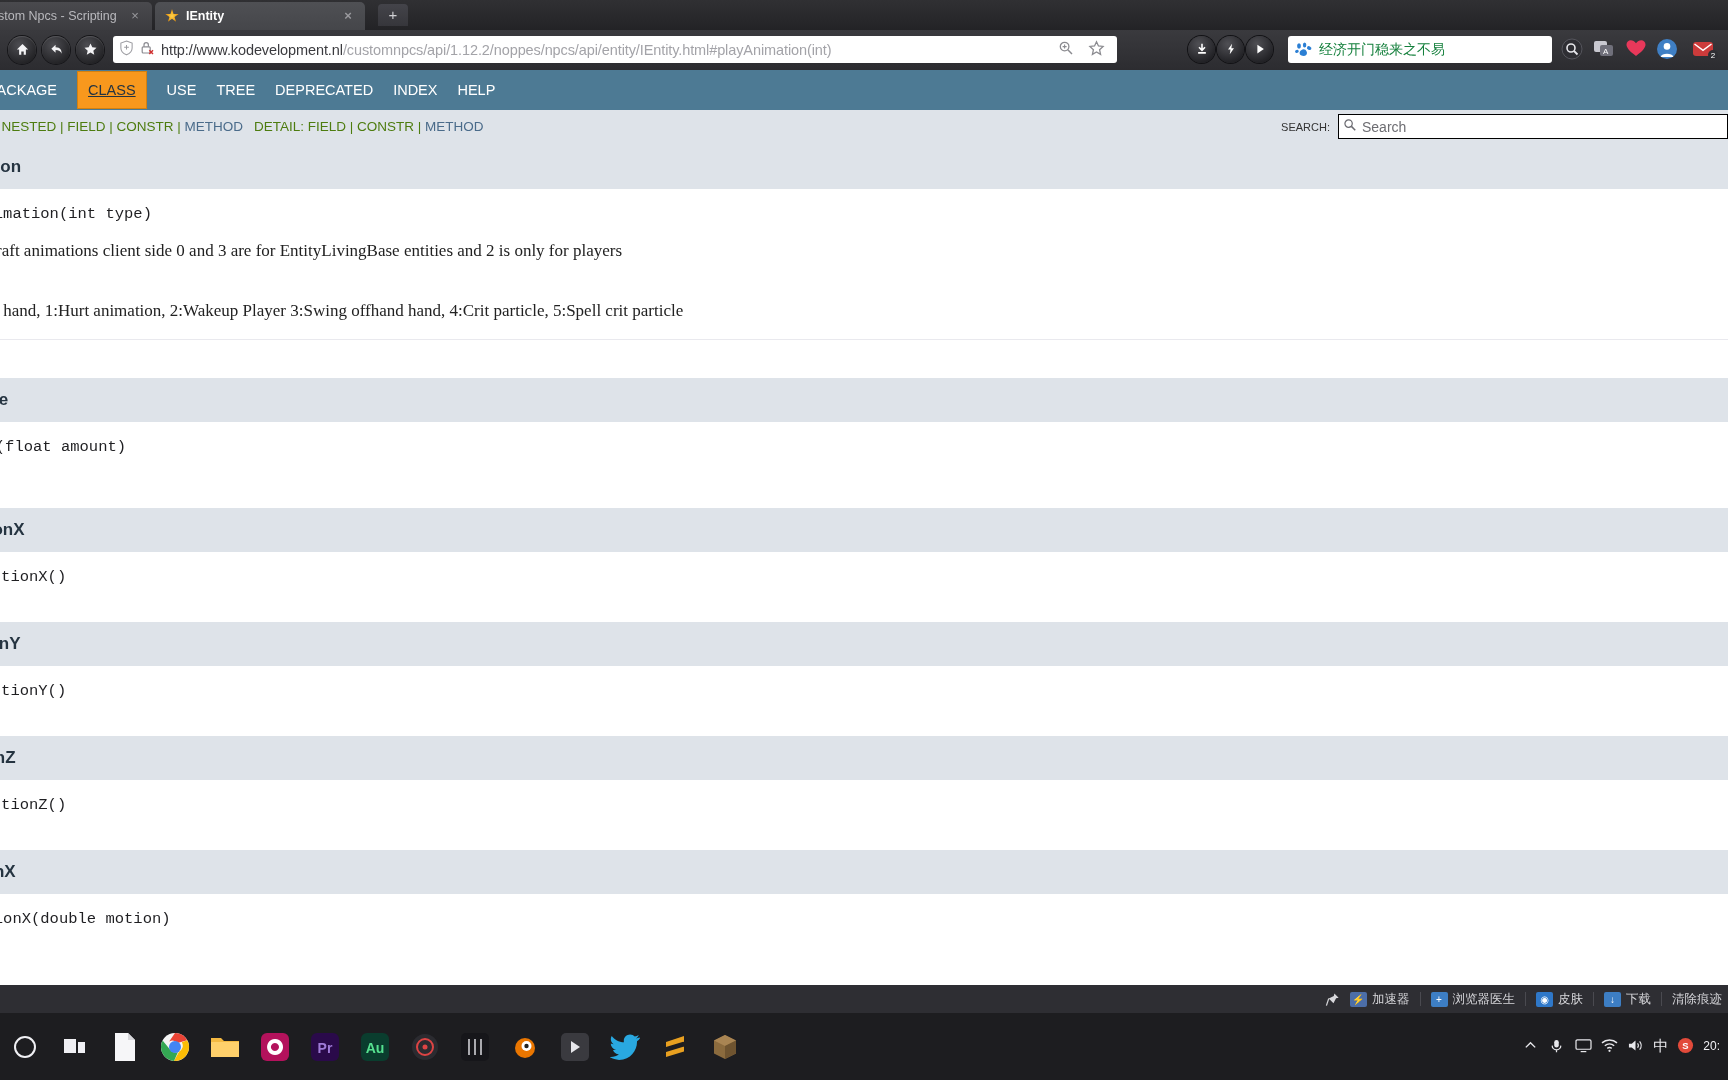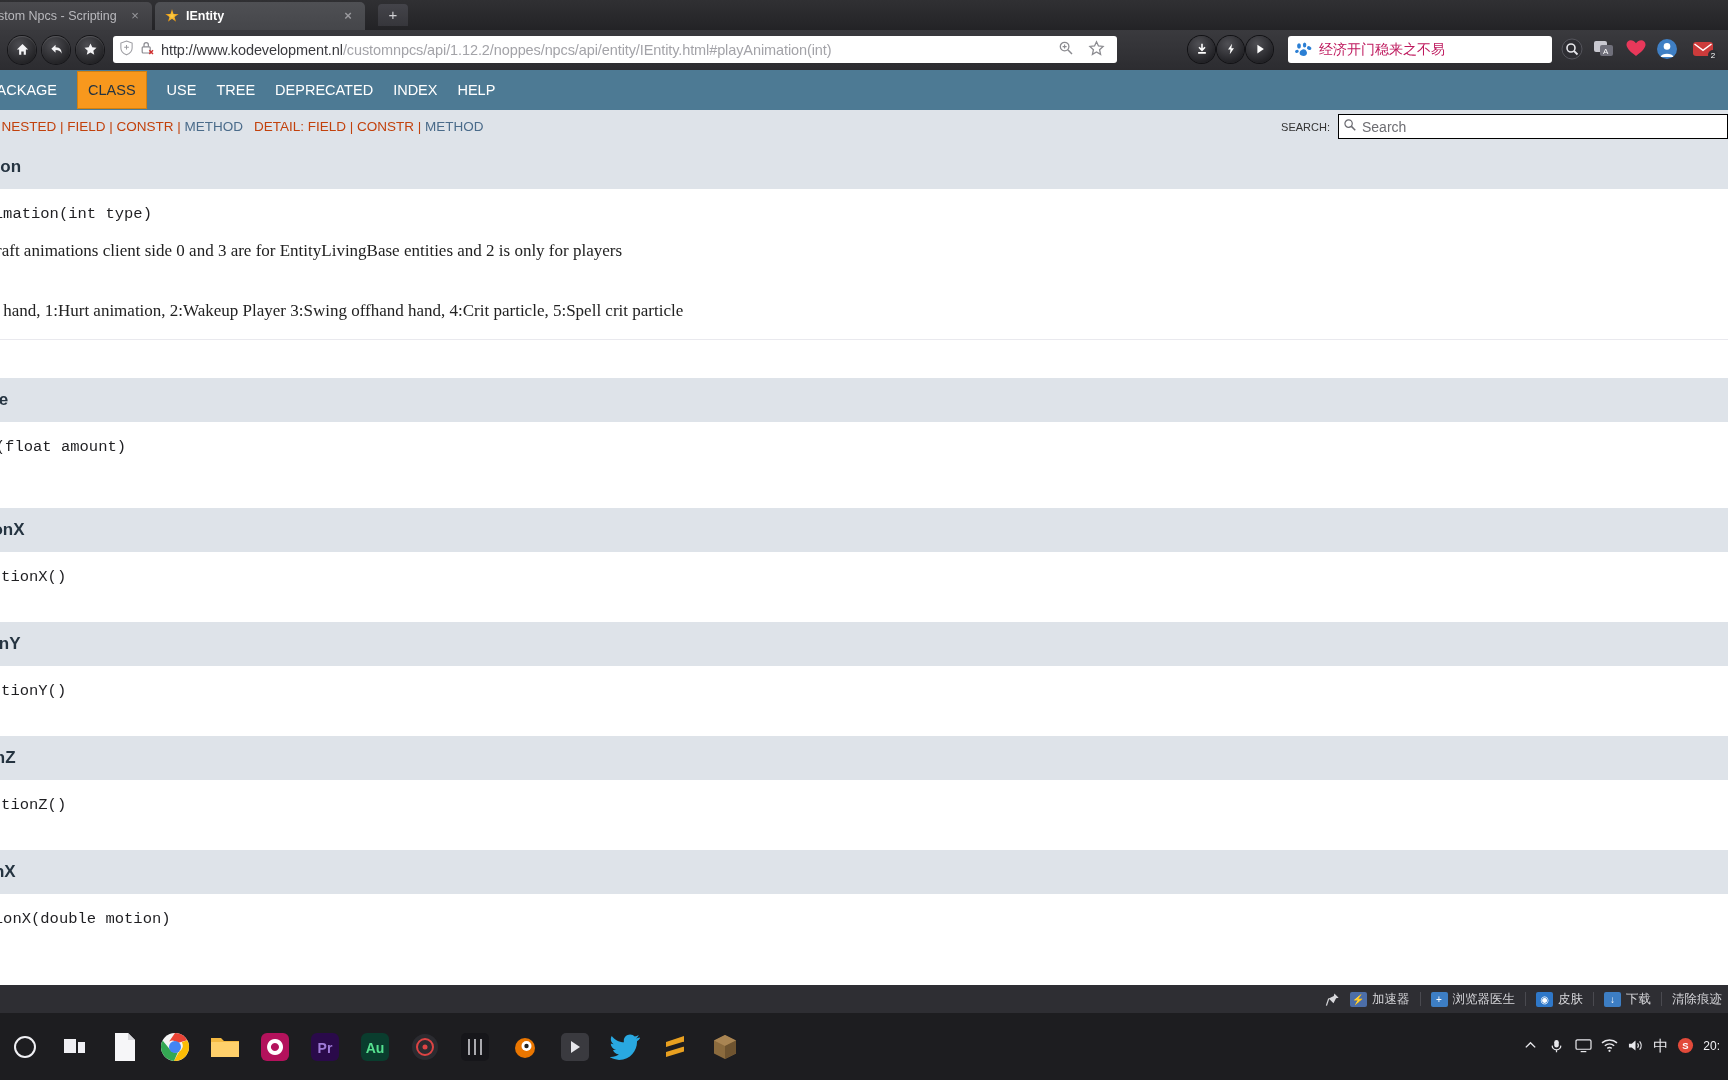--- a/index.html
+++ b/index.html
@@ -92,21 +92,21 @@
   }
 
   .searchbox {
     position:absolute; left:1288px; top:6px; width:264px; height:27px;
     background:#fff; border-radius:3px; display:flex; align-items:center; padding:0 7px;
   }
   .baidu-icon {
     flex:0 0 18px; height:16px; margin-right:6px;
     position:relative;
   }
-  .search-q { font-size:14px; color:#be185d; white-space:nowrap; overflow:hidden; }
+  .search-q { font-size:14px; color:#15803d; white-space:nowrap; overflow:hidden; }
 
   .tb-icon {
     position:absolute; top:8px; width:24px; height:24px;
     cursor:pointer; text-align:center; line-height:24px; font-size:13px; color:#e6e6ea;
   }
 
   
   .page {
     position:absolute; left:0; top:70px; width:1728px; height:965px;
     background:#ffffff; overflow:hidden;
@@ -117,32 +117,32 @@
     display:flex; align-items:center;
     padding-left:0;
   }
   .topnav a {
     font-size:14.5px; color:#ffffff; margin-right:20px;
     text-decoration:none; cursor:pointer; white-space:nowrap;
   }
   .topnav a.first { margin-left:-12px; }
   .topnav a.sel {
     background:#f8981d; color:#253441;
-    padding:10px 10px; border:1px solid #d4810f; font-weight:normal;
+    padding:10px 10px; border:1px solid #d4810f; font-weight:normal;text-decoration:underline;
   }
 
   .subnav {
     position:absolute; left:0; top:40px; width:1728px; height:35px;
     background:#dee3e9;
     font-size:13.5px; color:#333;
   }
   .subnav .left  { position:absolute; left:-74px; top:9px; white-space:nowrap; }
   .subnav .mid   { position:absolute; left:254px; top:9px; white-space:nowrap; }
   .subnav a { color:#4a6b8a; text-decoration:none; cursor:pointer; }
-  .subnav .plain { color:#c2410c; }
+  .subnav .plain { color:#4d7c0f; }
   .subnav .searchwrap {
     position:absolute; right:0px; top:4px; display:flex; align-items:center;
   }
   .subnav .searchlabel { font-size:11px; color:#333; margin-right:8px; }
   .search-input {
     width:390px; height:25px; border:1px solid #000; background:#fff;
     display:flex; align-items:center; padding:0 4px;
   }
   .search-input .mag { color:#6a6a70; font-size:13px; margin-right:5px; }
   .search-input .ph { font-size:14px; color:#6d6d72; }

